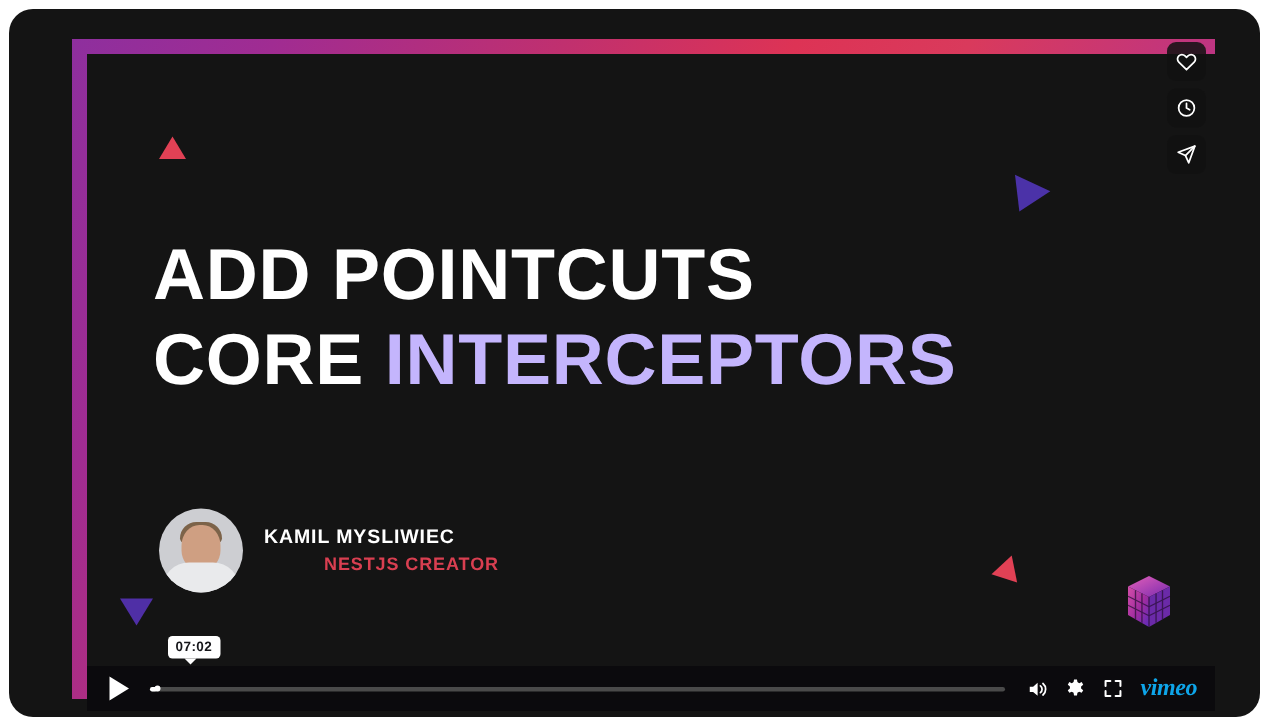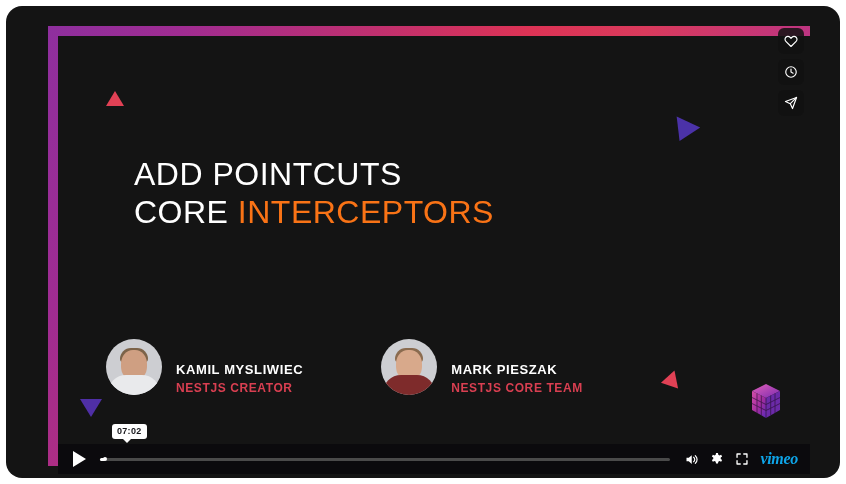--- a/index.html
+++ b/index.html
@@ -90,45 +90,44 @@
   }
 
   
   #title-block {
     position: absolute;
     left: 44px;
     top: 120px;
     width: 620px;
   }
   .title-line {
-    font-weight: 400;
-    font-size: 32px;
+    font-weight: 700;
+    font-size: 48px;
     letter-spacing: 0.5px;
     line-height: 1.18;
     color: #ffffff;
     white-space: nowrap;
     font-family: "Liberation Sans", sans-serif;
-    margin-left: 32px;
   }
   .accent {
-    color: #f97316;
+    color: #c4b5fd;
   }
 
   
   #speakers {
     position: absolute;
     left: 48px;
     top: 303px;
     display: flex;
     gap: 78px;
     align-items: center;
   }
   .speaker {
     display: flex;
-    align-items: flex-end;
+    align-items: center;
     gap: 14px;
   }
   .avatar {
     width: 56px;
     height: 56px;
     border-radius: 50%;
     background: #cdced2;
     overflow: hidden;
     position: relative;
     flex: 0 0 auto;
@@ -174,20 +173,21 @@
     font-weight: 800;
     color: #ffffff;
     letter-spacing: 0.6px;
     margin-bottom: 5px;
   }
   .speaker-role {
     font-size: 12px;
     font-weight: 800;
     color: #d93f51;
     letter-spacing: 0.6px;
+    margin-left: 40px;
   }
 
   
   #nest-cube {
     position: absolute;
     left: 692px;
     top: 347px;
     width: 32px;
     height: 36px;
   }
@@ -341,31 +341,20 @@
           <div class="hair"></div>
           <div class="head"></div>
           <div class="body"></div>
         </div>
         <div class="speaker-text">
           <div class="speaker-name">KAMIL MYSLIWIEC</div>
           <div class="speaker-role">NESTJS CREATOR</div>
         </div>
       </div>
 
-      <div class="speaker">
-        <div class="avatar" id="avatar-mark">
-          <div class="hair"></div>
-          <div class="head"></div>
-          <div class="body"></div>
-        </div>
-        <div class="speaker-text">
-          <div class="speaker-name">MARK PIESZAK</div>
-          <div class="speaker-role">NESTJS CORE TEAM</div>
-        </div>
-      </div>
 
     </div>
 
     <svg id="nest-cube" viewBox="0 0 32 36">
       <defs>
         <linearGradient id="cubeGrad" x1="0" y1="0" x2="1" y2="1">
           <stop offset="0%" stop-color="#d44ea8"></stop>
           <stop offset="55%" stop-color="#a02ca0"></stop>
           <stop offset="100%" stop-color="#5c2bb8"></stop>
         </linearGradient>

